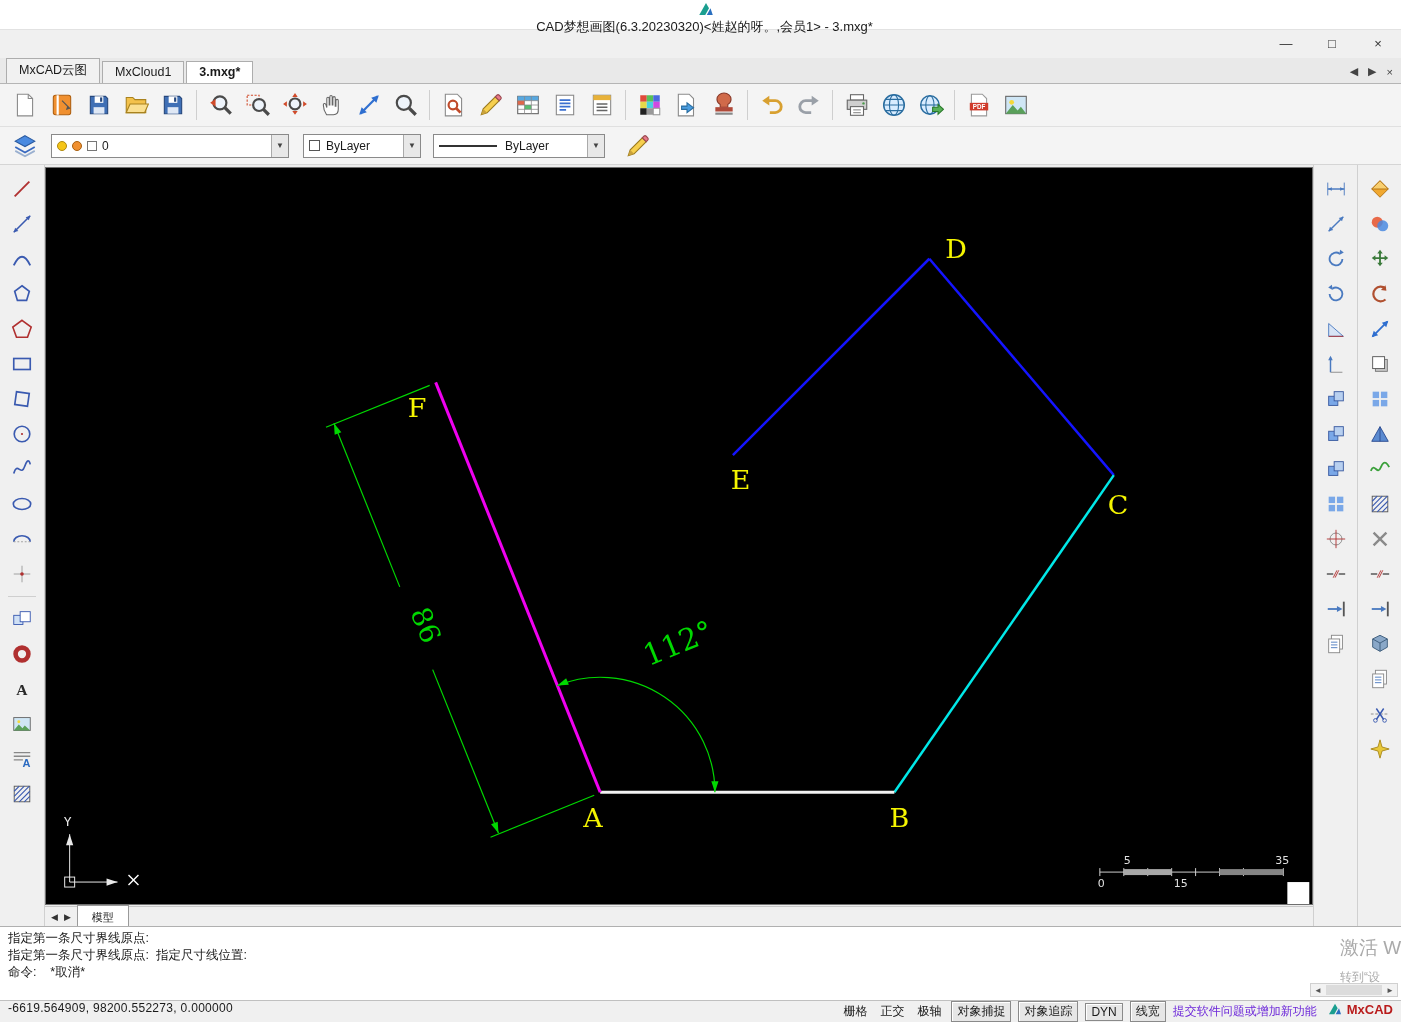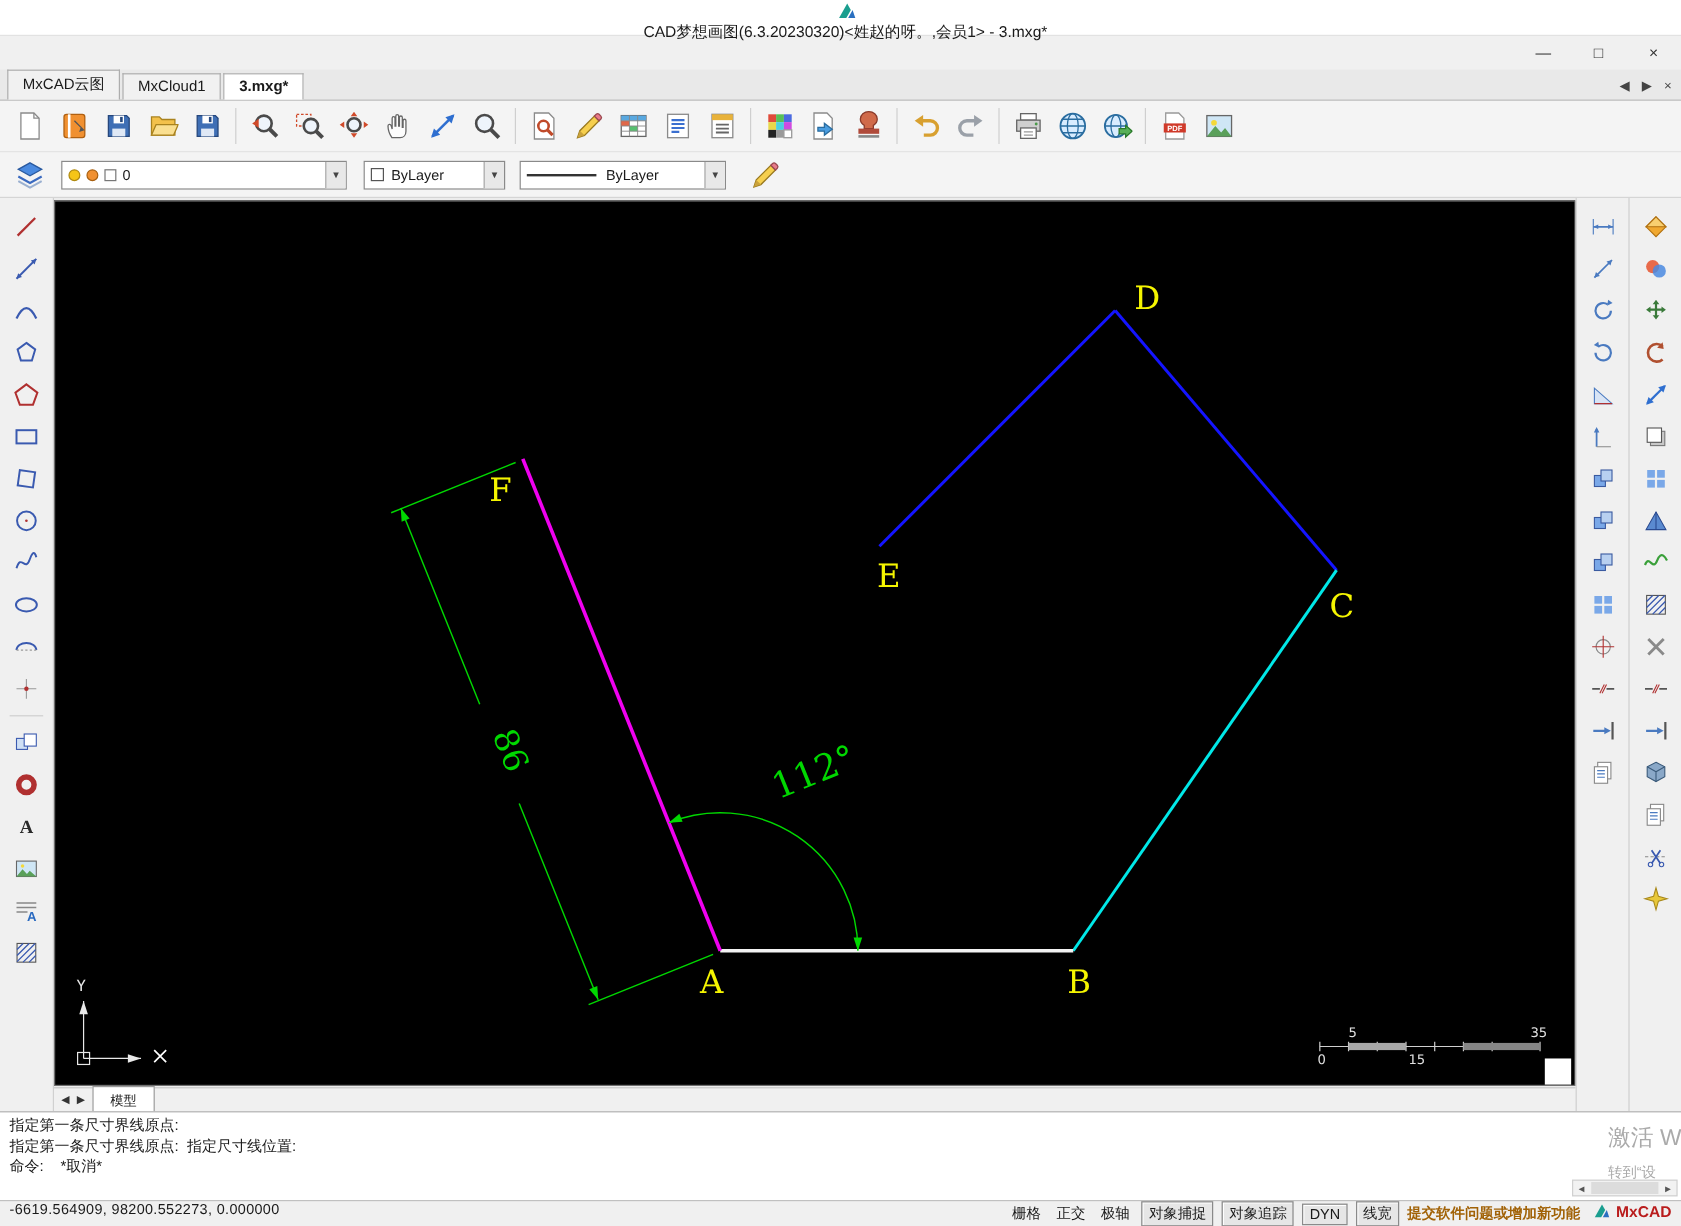--- a/index.html
+++ b/index.html
@@ -67,21 +67,21 @@
   .wm2{font-size:12px;margin-top:8px;white-space:nowrap;}
   .cmd-hscroll{position:absolute;right:3px;bottom:3px;width:88px;height:14px;display:flex;align-items:center;background:#f2f2f2;border:1px solid #d0d0d0;font-size:8px;color:#555;}
   .scroll-arrow{width:14px;text-align:center;}
   .scroll-thumb{flex:1;height:10px;background:#dcdcdc;margin:0 1px;}
 
   .statusbar{position:absolute;top:1000px;left:0;width:100%;height:22px;background:#f0f0f0;border-top:1px solid #c0c0c0;display:flex;align-items:flex-start;font-size:12px;}
   .coords{margin-left:8px;letter-spacing:0.3px;white-space:nowrap;}
   .status-toggles{margin-left:auto;display:flex;align-items:center;gap:7px;white-space:nowrap;}
   .toggle-flat{padding:1px 3px;}
   .toggle-boxed{border:1px solid #8a8a8a;background:#e6e6e6;padding:1px 5px;box-shadow:inset 1px 1px 0 #fff;}
-  .toggle-link{color:#a16207;font-weight:bold;}
+  .toggle-link{color:#6d28d9;}
   .brand{display:flex;align-items:center;gap:4px;margin:0 8px 0 10px;font-weight:bold;font-size:13px;color:#b91c1c;white-space:nowrap;}
   .brand svg{width:16px;height:16px;}
 </style>
 </head>
 <body>
 
 <svg width="0" height="0" style="position:absolute" aria-hidden="true">
 <defs>
 <symbol id="sym-logo" viewBox="0 0 24 24">
         <path d="M3 20 L12 4 l4 7 -5 9 z" fill="#1a9e8f"></path>

